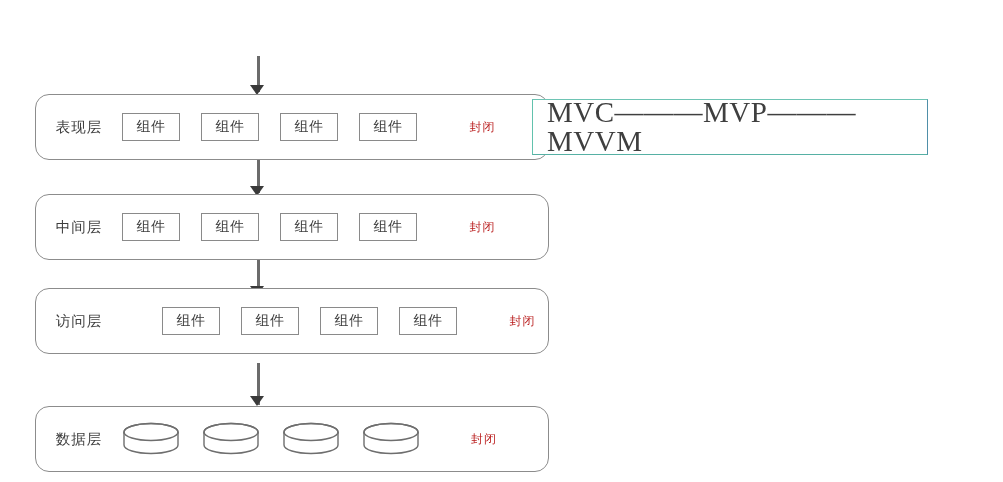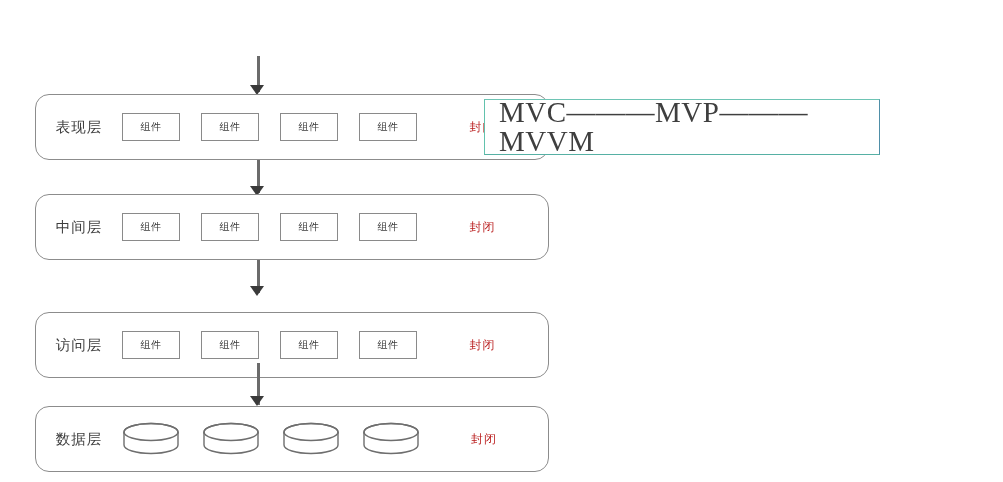--- a/index.html
+++ b/index.html
@@ -87,21 +87,21 @@
   }
   .component-box {
     width: 58px;
     height: 28px;
     border: 1.4px solid #8a8a8a;
     background: #ffffff;
     display: flex;
     align-items: center;
     justify-content: center;
     font-family: "DejaVu Sans", sans-serif;
-    font-size: 10px;
+    font-size: 14px;
     color: #3c3c3c;
     letter-spacing: .5px;
     box-sizing: border-box;
   }
   .layer-closed {
     font-family: "DejaVu Sans", sans-serif;
     font-size: 12px;
     color: #b91c1c;
     letter-spacing: 1px;
     flex: 1;
@@ -118,21 +118,21 @@
   .cylinder {
     position: relative;
     width: 58px;
     height: 34px;
   }
   .cylinder svg { display: block; }
 
   
   .note-box {
     position: absolute;
-    left: 484px;
+    left: 532px;
     width: 396px;
     height: 56px;
     background: #ffffff;
     box-sizing: border-box;
     display: flex;
     align-items: center;
     padding-left: 14px;
   }
   .note-mvc {
     border: 1.6px solid #4f8fa8;
@@ -196,21 +196,21 @@
       <div class="component-box">组件</div>
       <div class="component-box">组件</div>
       <div class="component-box">组件</div>
     </div>
     <span class="layer-closed">封闭</span>
   </div>
 
   <div class="connector" style="top:260px;height:33px;"></div>
   <div class="arrow-head" style="top:286px;"></div>
 
-  <div class="layer" style="top:312px;height:66px;">
+  <div class="layer" style="top:288px;height:66px;gap:40px;">
     <span class="layer-title">访问层</span>
     <div class="components">
       <div class="component-box">组件</div>
       <div class="component-box">组件</div>
       <div class="component-box">组件</div>
       <div class="component-box">组件</div>
     </div>
     <span class="layer-closed">封闭</span>
   </div>
 

